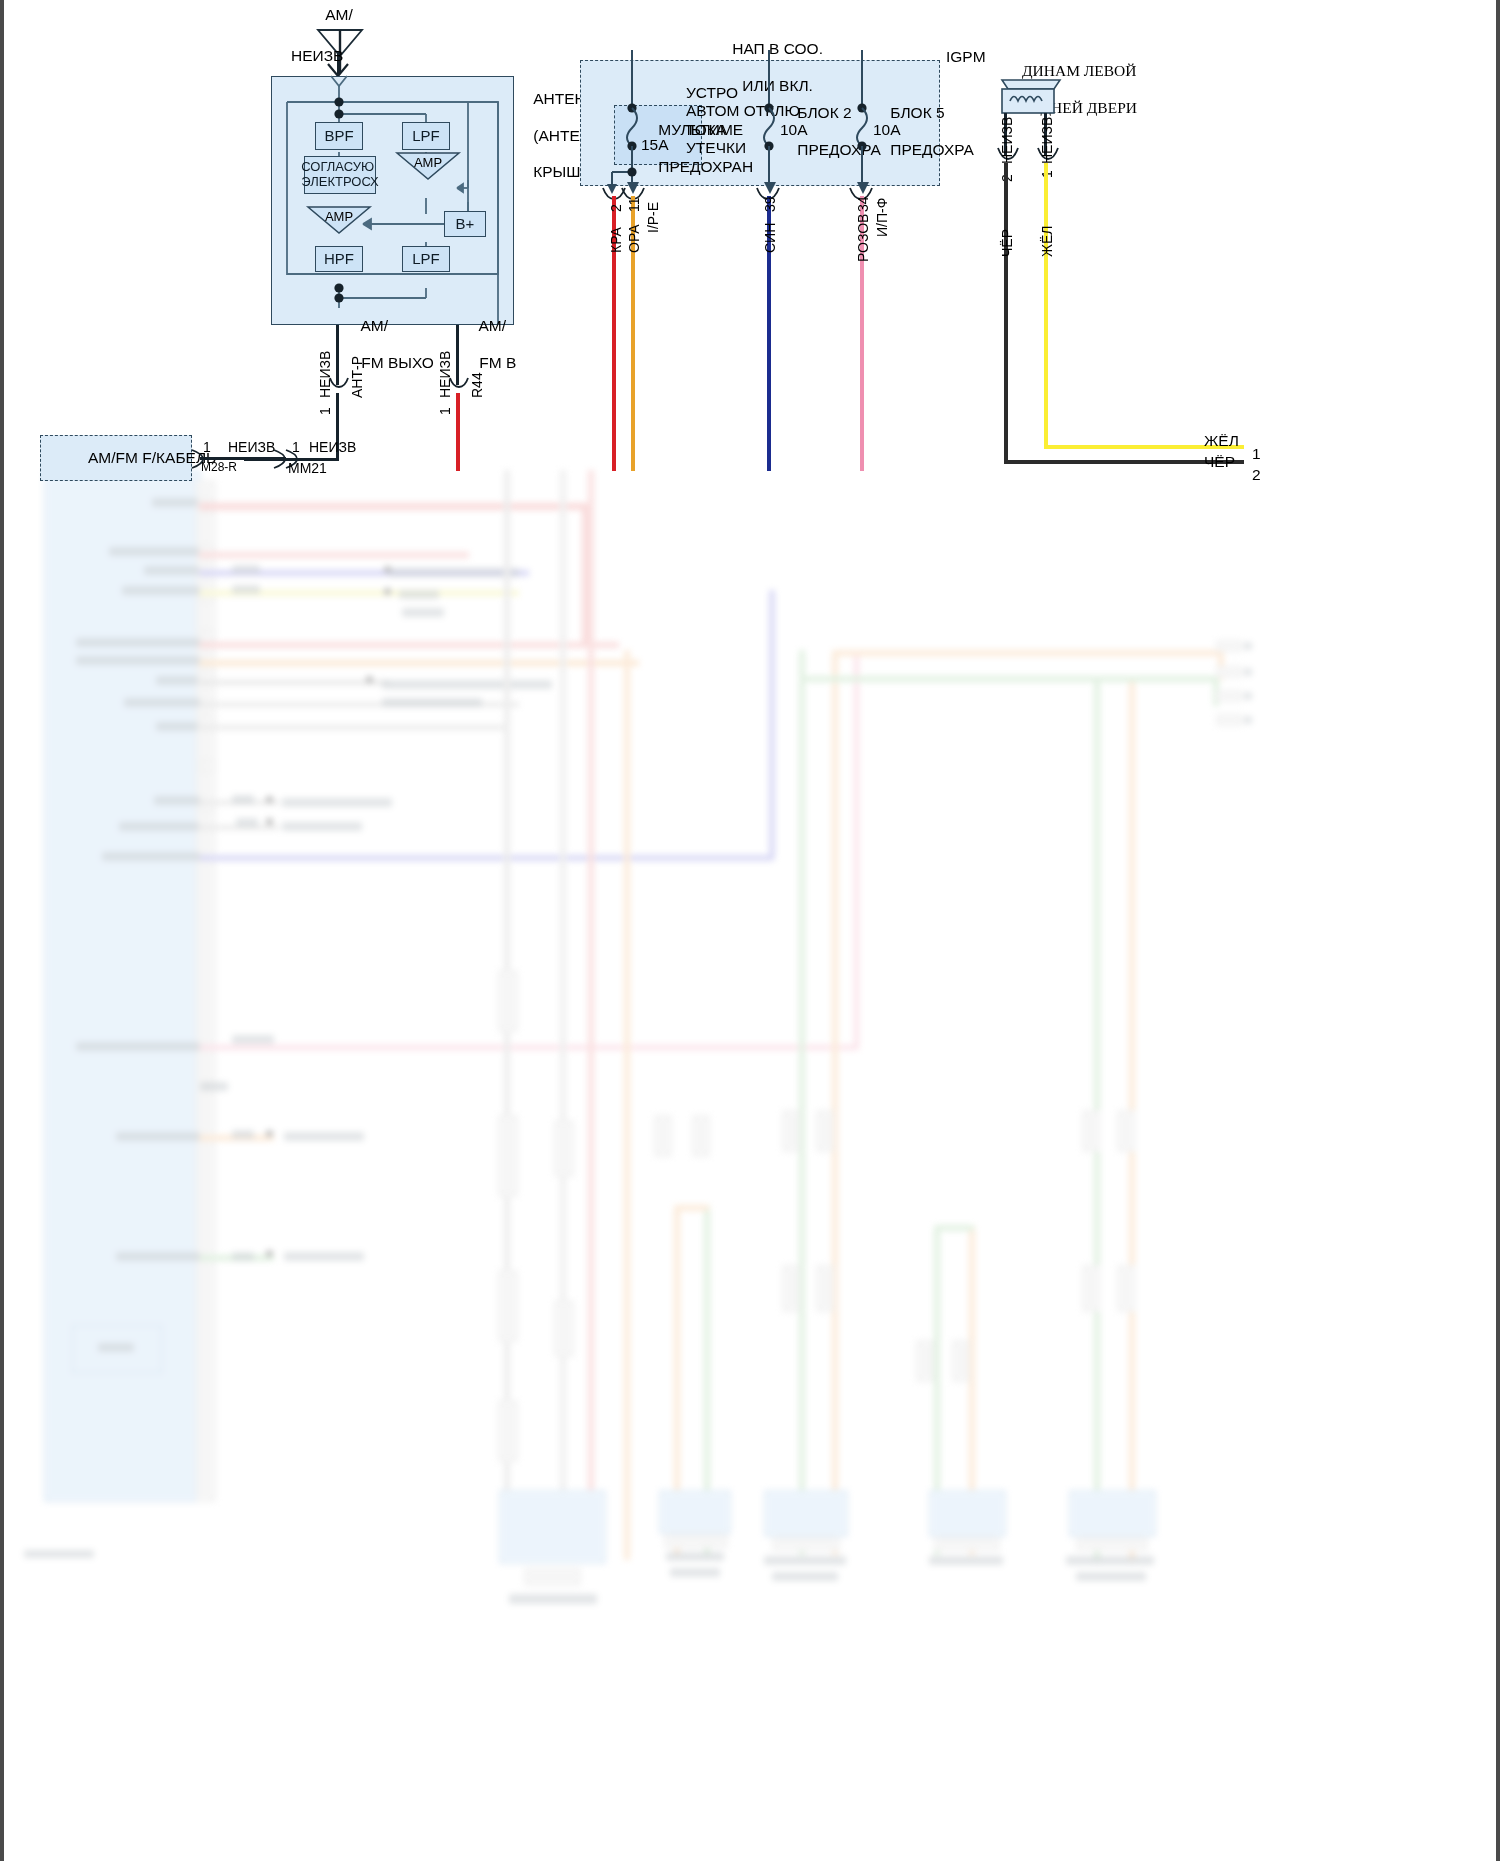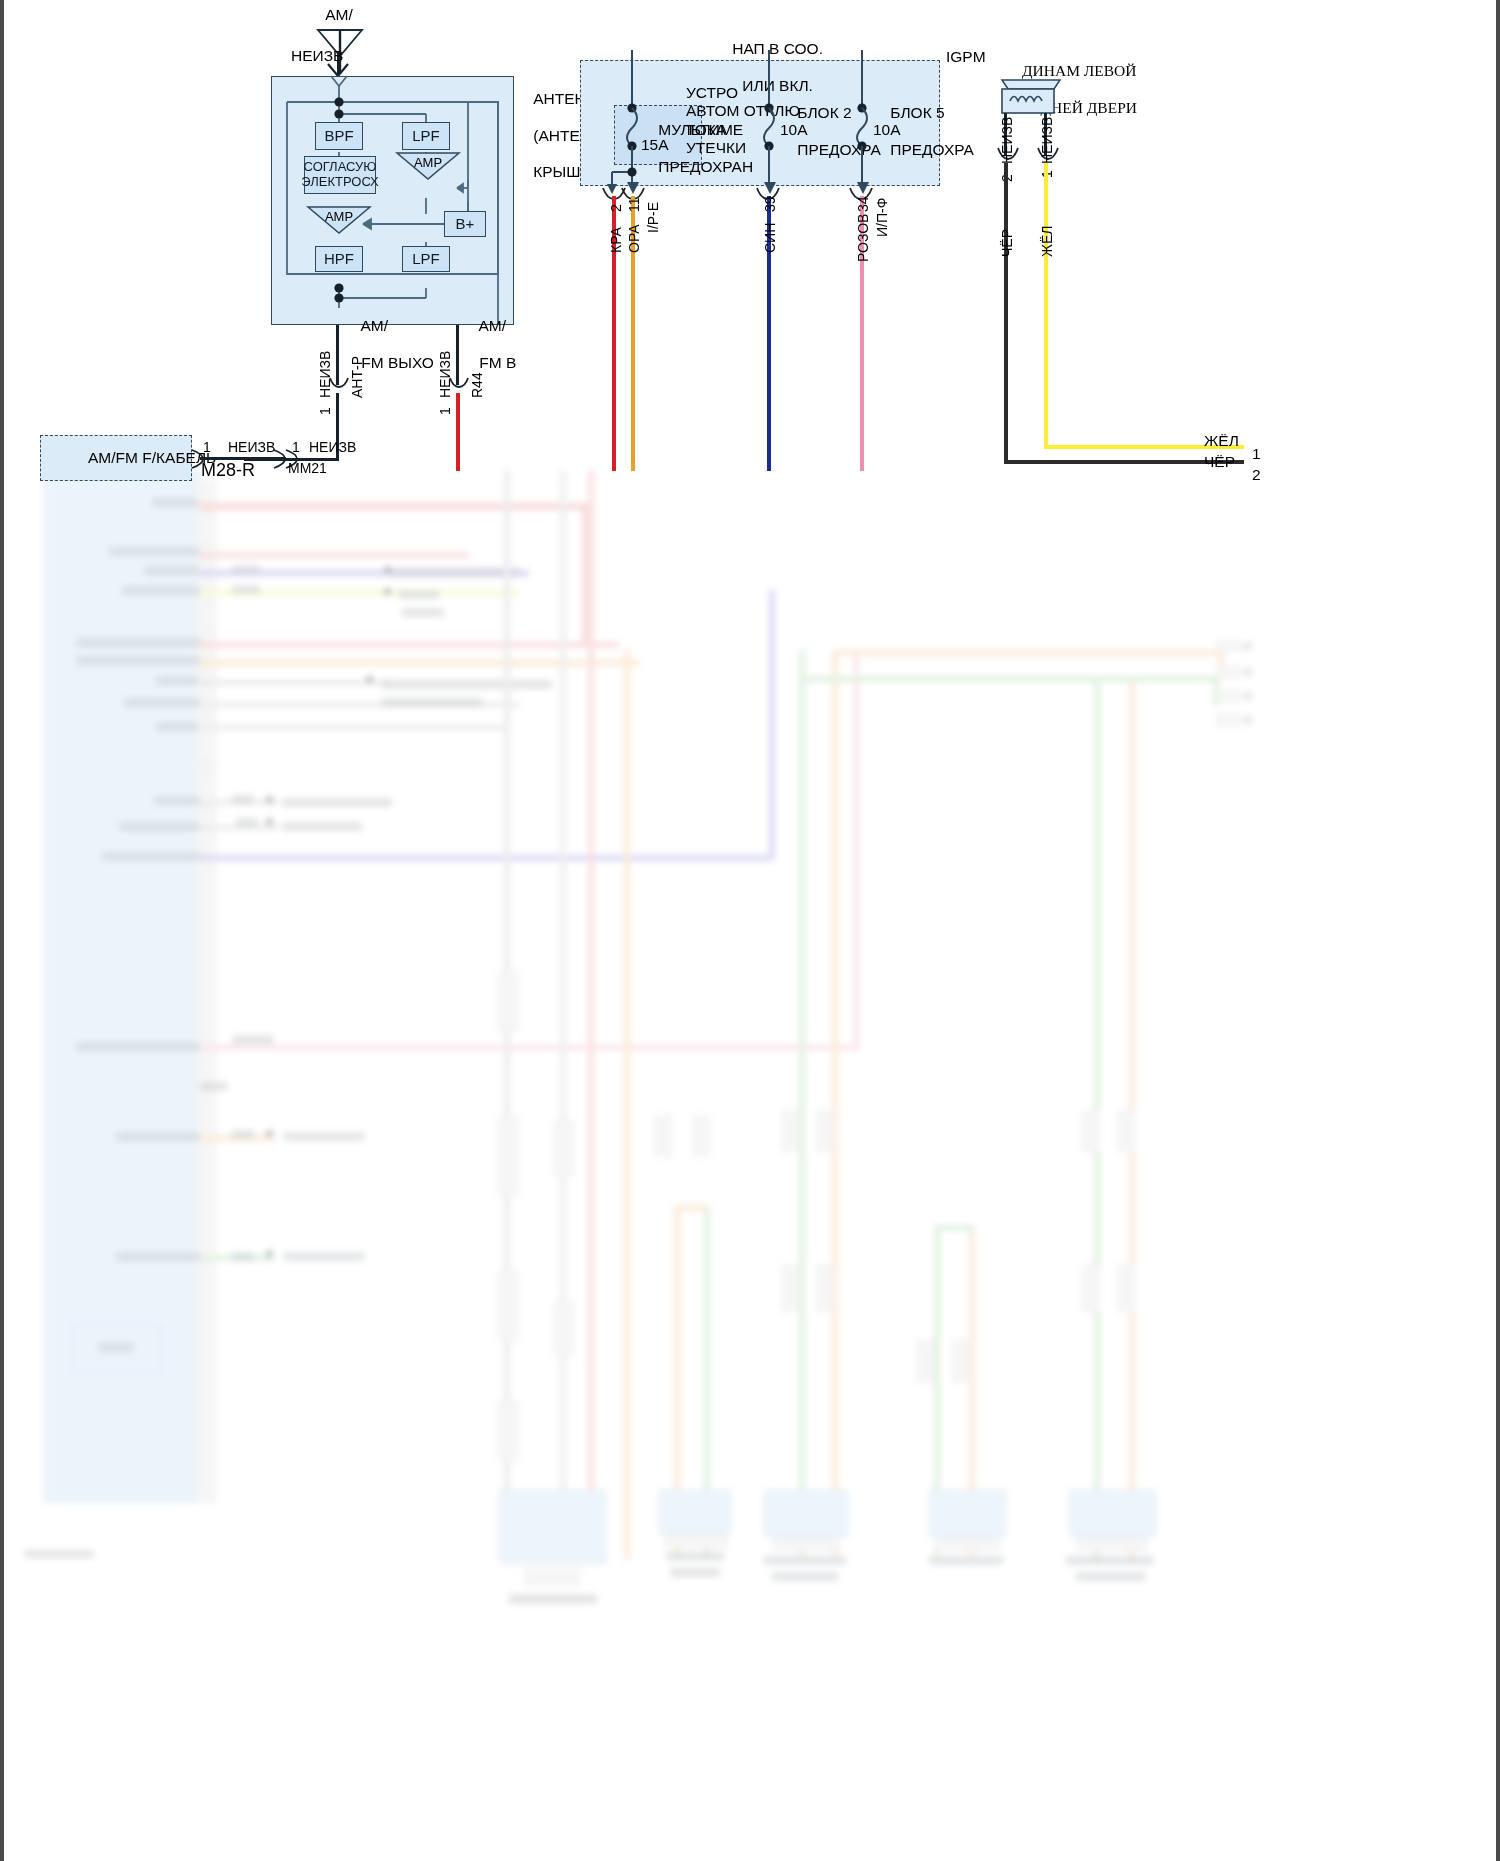--- a/index.html
+++ b/index.html
@@ -14,21 +14,21 @@
   .fbar{position:absolute;background:#e9e9e9;border:1px solid #d4d4d4;}
   .ftxt{position:absolute;background:#7e8a93;border-radius:2px;opacity:.55;}
   .fdot{position:absolute;width:7px;height:7px;border-radius:50%;background:#555;}
   .fspk{position:absolute;background:#d2e6f8;border:1px solid #a5c2dc;}
 
   
   .blk{position:absolute;background:#dcebf8;border:1.6px solid #2f4a5e;box-sizing:border-box;}
   .blkd{position:absolute;background:#dcebf8;border:1.8px dashed #2f4a5e;box-sizing:border-box;}
   .blkd2{position:absolute;background:#c9e0f5;border:1.6px dashed #2f4a5e;box-sizing:border-box;}
   .sub{position:absolute;background:#cde3f6;border:1.5px solid #2f4a5e;box-sizing:border-box;
-       display:flex;align-items:center;justify-content:center;text-align:center;
+       display:flex;align-items:center;justify-content:center;text-align:left;
        font-size:15px;color:#0f1c26;line-height:1.12;}
   .lbl{position:absolute;font-size:15.5px;color:#000;line-height:1.18;white-space:pre;}
   .lblc{position:absolute;font-size:15.5px;color:#000;line-height:1.18;text-align:center;white-space:pre;}
   .vlbl{position:absolute;font-size:14px;color:#000;white-space:nowrap;
         transform-origin:0 0;transform:rotate(-90deg);}
   .ln{position:absolute;background:#2f4a5e;}
   .wire{position:absolute;}
   .amp{position:absolute;}
   svg{display:block;overflow:visible;}
 </style>
@@ -416,21 +416,21 @@
   <div class="lbl" style="left:1248px;top:445px;">1</div>
   <div class="lbl" style="left:1248px;top:466px;">2</div>
 
   <div class="blkd" style="left:36px;top:435px;width:152px;height:46px;"></div>
   <div class="lbl" style="left:84px;top:449px;">AM/FM F/КАБЕЛЬ</div>
 
   <svg style="position:absolute;left:186px;top:448px;" width="18" height="22">
     <path d="M2,2 Q13,6 13,11 Q13,16 2,20" fill="none" stroke="#16222b" stroke-width="1.8"></path>
   </svg>
   <div class="lbl" style="left:199px;top:439px;font-size:14px;">1</div>
-  <div class="lbl" style="left:197px;top:460px;font-size:18px;">M28-R</div>
+  <div class="lbl" style="left:197px;top:460px;font-size:12px;">M28-R</div>
   <div class="ln" style="left:196px;top:457px;width:86px;height:3px;background:#16222b;"></div>
   <div class="lbl" style="left:224px;top:439px;font-size:14px;">НЕИЗВ</div>
   <svg style="position:absolute;left:268px;top:448px;" width="30" height="22">
     <path d="M2,2 Q13,6 13,11 Q13,16 2,20" fill="none" stroke="#16222b" stroke-width="1.8"></path>
     <path d="M14,2 Q25,6 25,11 Q25,16 14,20" fill="none" stroke="#16222b" stroke-width="1.8"></path>
   </svg>
   <div class="lbl" style="left:288px;top:439px;font-size:14px;">1</div>
   <div class="lbl" style="left:284px;top:460px;font-size:14px;">MM21</div>
   <div class="lbl" style="left:305px;top:439px;font-size:14px;">НЕИЗВ</div>
 

